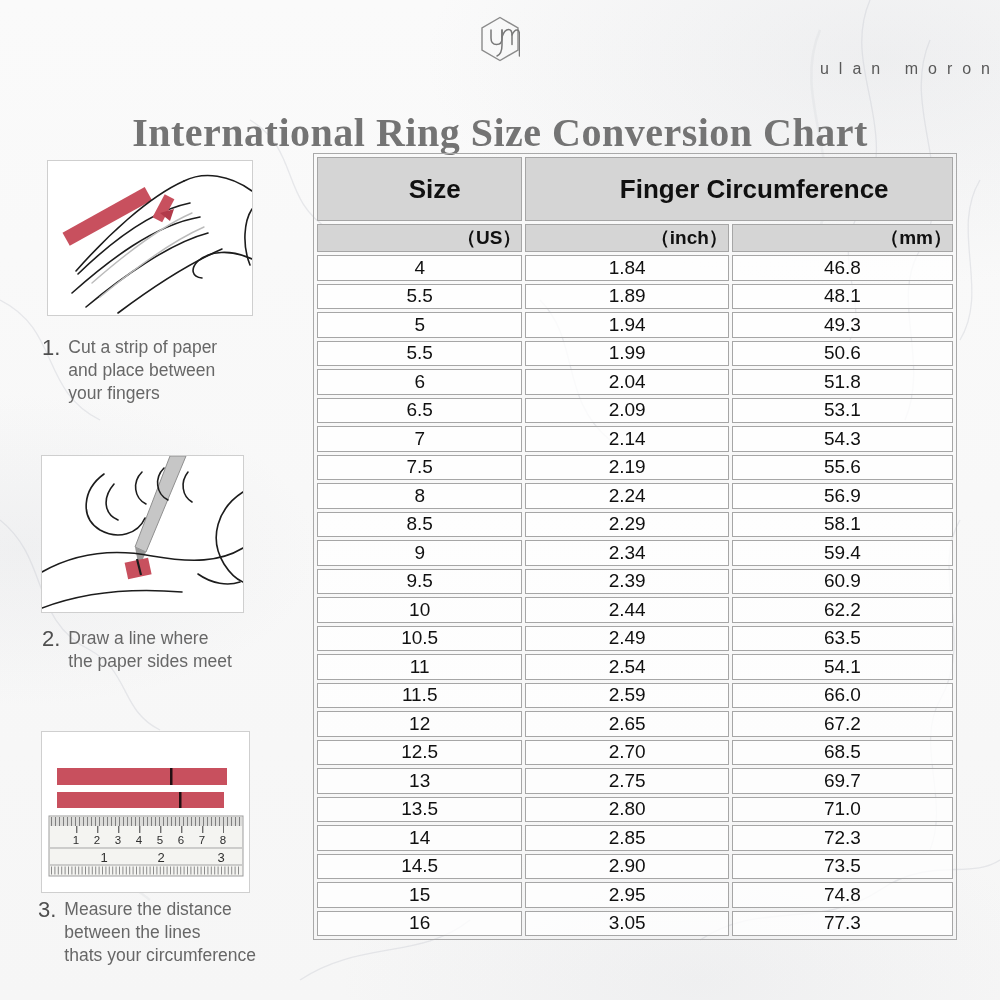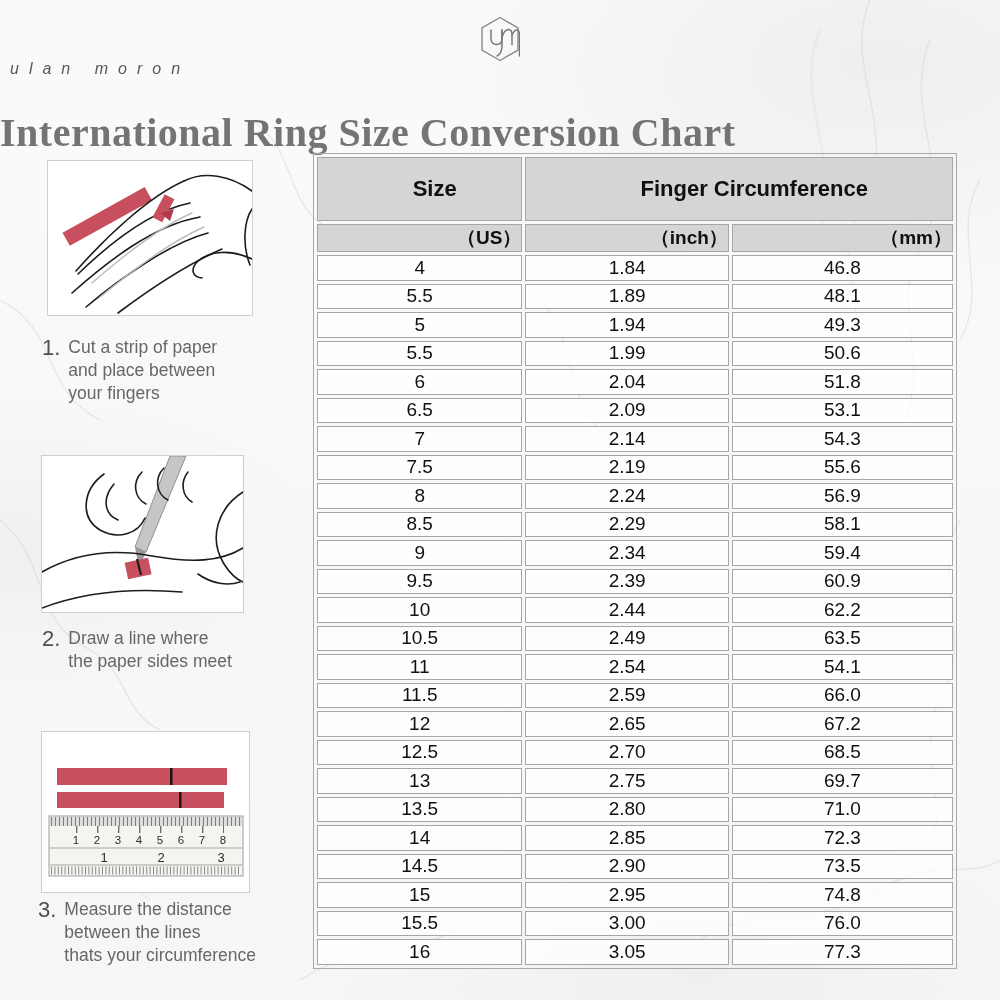--- a/index.html
+++ b/index.html
@@ -7,23 +7,23 @@
   .page{position:relative;width:1000px;height:1000px;overflow:hidden;
     background:
       radial-gradient(ellipse 700px 350px at 88% 6%, rgba(190,193,200,0.20), transparent 65%),
       radial-gradient(ellipse 500px 260px at 2% 55%, rgba(195,198,205,0.16), transparent 60%),
       radial-gradient(ellipse 600px 300px at 70% 98%, rgba(195,198,205,0.14), transparent 60%),
       linear-gradient(#fafafa,#f6f6f6);}
   .veins{position:absolute;inset:0;pointer-events:none;}
 
   
   .logo{position:absolute;left:0;right:0;top:16px;display:flex;justify-content:center;}
-  .brand{position:absolute;left:0;right:0;top:60px;text-align:left;
-    font-size:16px;color:#585858;letter-spacing:10px;text-indent:10px;font-style:italic;}
-  .title{position:absolute;left:0;right:0;top:82px;text-align:left;
+  .brand{position:absolute;left:0;right:0;top:60px;text-align:right;
+    font-size:16px;color:#585858;letter-spacing:10px;text-indent:10px;}
+  .title{position:absolute;left:0;right:0;top:82px;text-align:center;
     font-family:"Liberation Serif",serif;font-weight:600;font-size:40px;color:#747474;letter-spacing:.5px;}
 
   
   .step-figure{position:absolute;background:rgba(255,255,255,0.96);border:1px solid #cfcfcf;box-sizing:border-box;}
   .fig1{left:47px;top:160px;width:206px;height:156px;}
   .fig2{left:41px;top:455px;width:203px;height:158px;}
   .fig3{left:41px;top:731px;width:209px;height:162px;}
   .step-caption{position:absolute;display:flex;align-items:flex-start;color:#676767;}
   .cap1{left:42px;top:336px;width:240px;}
   .cap2{left:42px;top:627px;width:245px;}
@@ -31,21 +31,21 @@
   .step-num{font-size:22px;color:#4e4e4e;margin-right:8px;line-height:1.1;}
   .step-text{font-size:17.5px;line-height:1.3;white-space:pre-line;}
 
   
   .size-table{position:absolute;left:313px;top:153px;width:644px;
     border-collapse:separate;border-spacing:3px;table-layout:fixed;
     border:1px solid #a9a9a9;}
   .size-table th,.size-table td{border:1px solid #a6a6a6;text-align:center;padding:0;
     color:#101010;overflow:hidden;}
   .size-table th{background:#d5d5d5;font-weight:bold;}
-  th.main-h{height:62px;font-size:22px;padding-left:30px;}
+  th.main-h{height:62px;font-size:26px;padding-left:30px;}
   th.sub-h{height:25px;font-size:19px;text-align:right;}
   .size-table td{height:23.5px;font-size:19px;background:rgba(255,255,255,0.78);}
   svg text{font-family:"Liberation Sans",sans-serif;}
 </style>
 </head>
 <body>
 <div class="page">
 
   <svg class="veins" width="1000" height="1000" viewBox="0 0 1000 1000">
     <g fill="none" stroke="#c3c7cf" stroke-opacity="0.35" stroke-width="1.3">
@@ -299,25 +299,20 @@
           <td>14.5</td>
           <td>2.90</td>
           <td>73.5</td>
         </tr>
         <tr>
           <td>15</td>
           <td>2.95</td>
           <td>74.8</td>
         </tr>
         <tr>
-          <td>15.5</td>
-          <td>3.00</td>
-          <td>76.0</td>
-        </tr>
-        <tr>
           <td>16</td>
           <td>3.05</td>
           <td>77.3</td>
         </tr>
       </tbody>
   </table>
 
 </div>
 
 </body></html>

